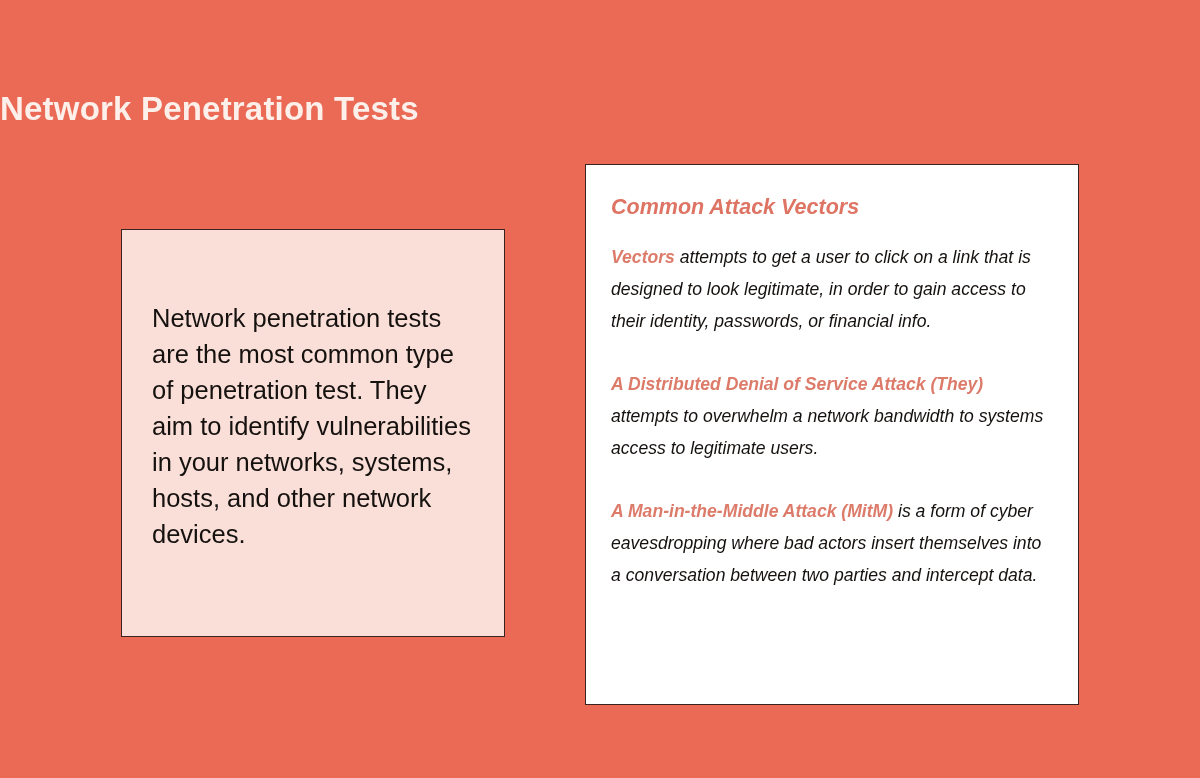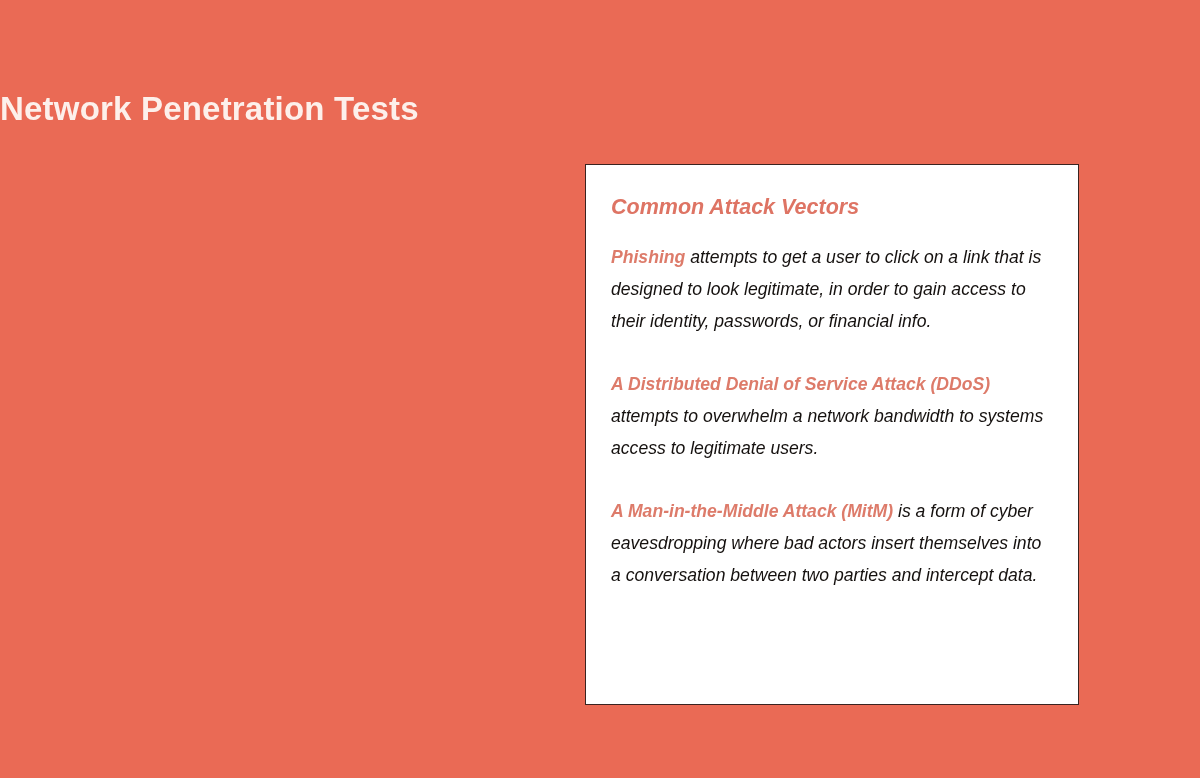--- a/index.html
+++ b/index.html
@@ -83,30 +83,33 @@
     font-weight: bold;
   }
 </style>
 </head>
 <body>
 
 <div class="slide">
 
   <h1 class="page-title">Network Penetration Tests</h1>
 
+  <div class="summary-card">
+    <p class="summary-text">Network penetration tests are the most common type of penetration test. They aim to identify vulnerabilities in your networks, systems, hosts, and other network devices.</p>
+  </div>
 
   <div class="vectors-card">
     <h2 class="vectors-heading">Common Attack Vectors</h2>
 
     <p class="vector-item">
-      <span class="vector-term">Phishing</span><span> attempts to get a user to click on a link that is designed to look legitimate, in order to gain access to their identity, passwords, or financial info.</span>
+      <span class="vector-term">Vectors</span><span> attempts to get a user to click on a link that is designed to look legitimate, in order to gain access to their identity, passwords, or financial info.</span>
     </p>
 
     <p class="vector-item">
-      <span class="vector-term">A Distributed Denial of Service Attack (DDoS)</span><span> attempts to overwhelm a network bandwidth to systems access to legitimate users.</span>
+      <span class="vector-term">A Distributed Denial of Service Attack (They)</span><span> attempts to overwhelm a network bandwidth to systems access to legitimate users.</span>
     </p>
 
     <p class="vector-item">
       <span class="vector-term">A Man-in-the-Middle Attack (MitM)</span><span> is a form of cyber eavesdropping where bad actors insert themselves into a conversation between two parties and intercept data.</span>
     </p>
   </div>
 
 </div>
 
 </body></html>

